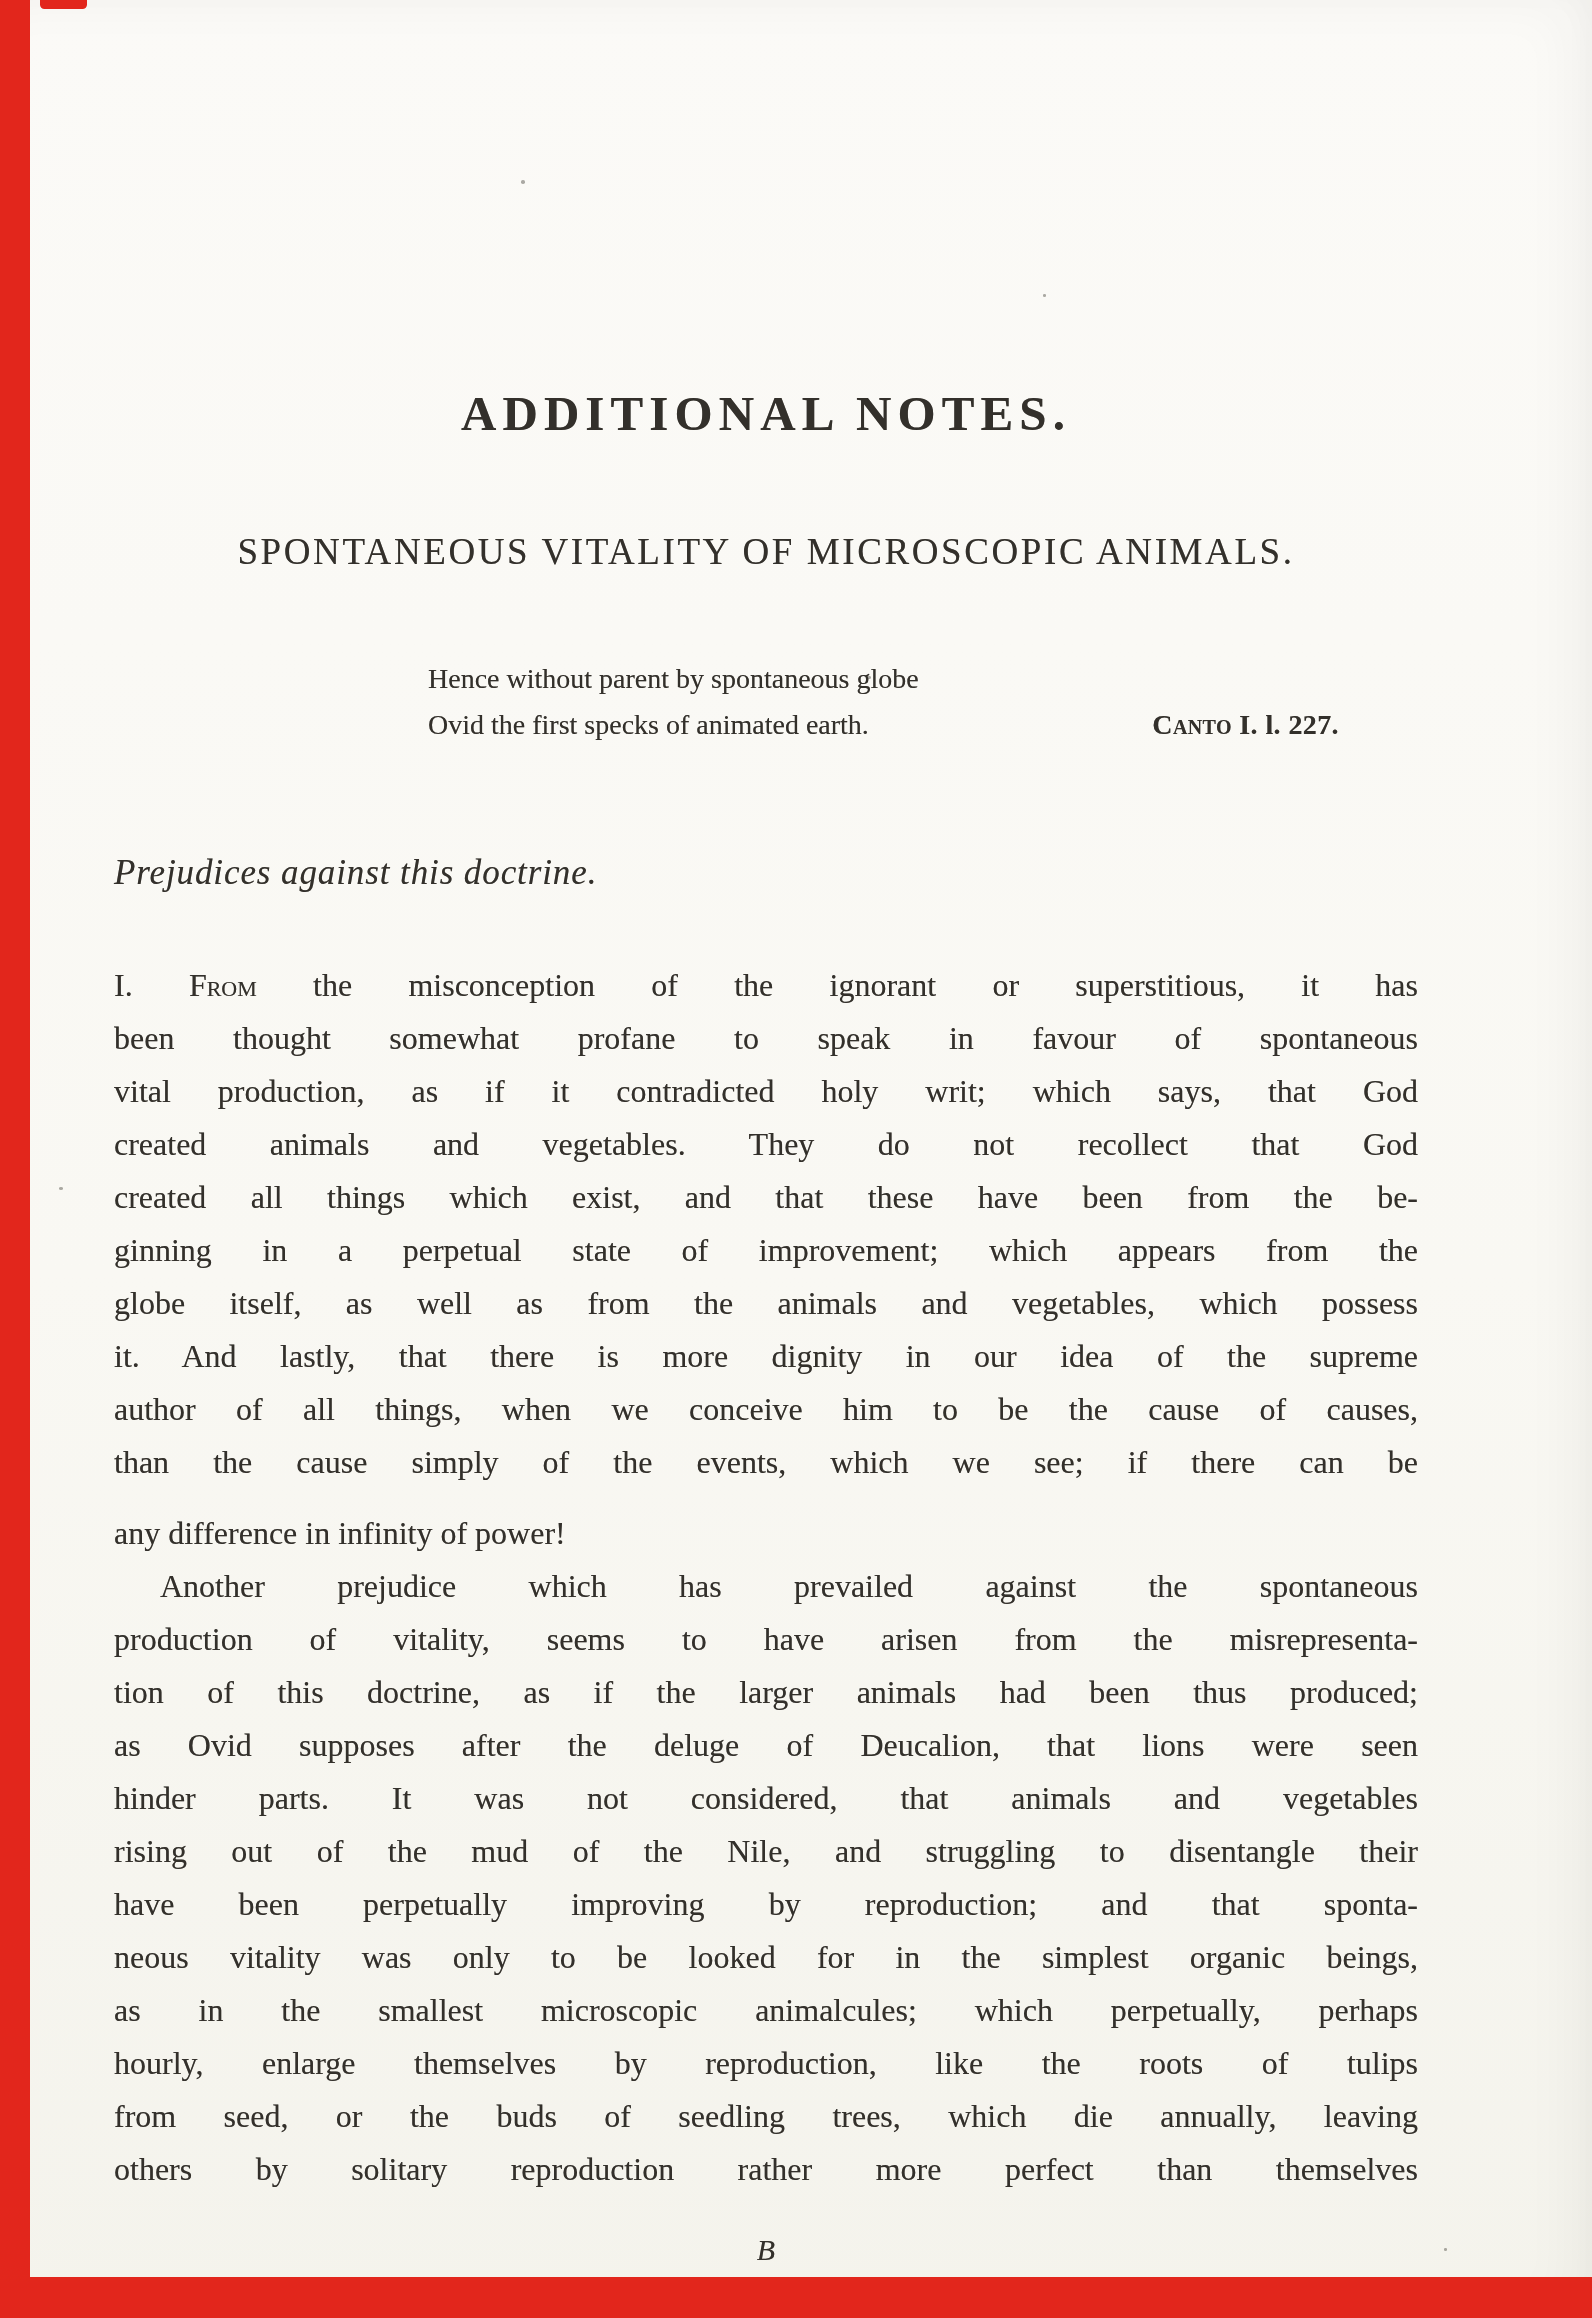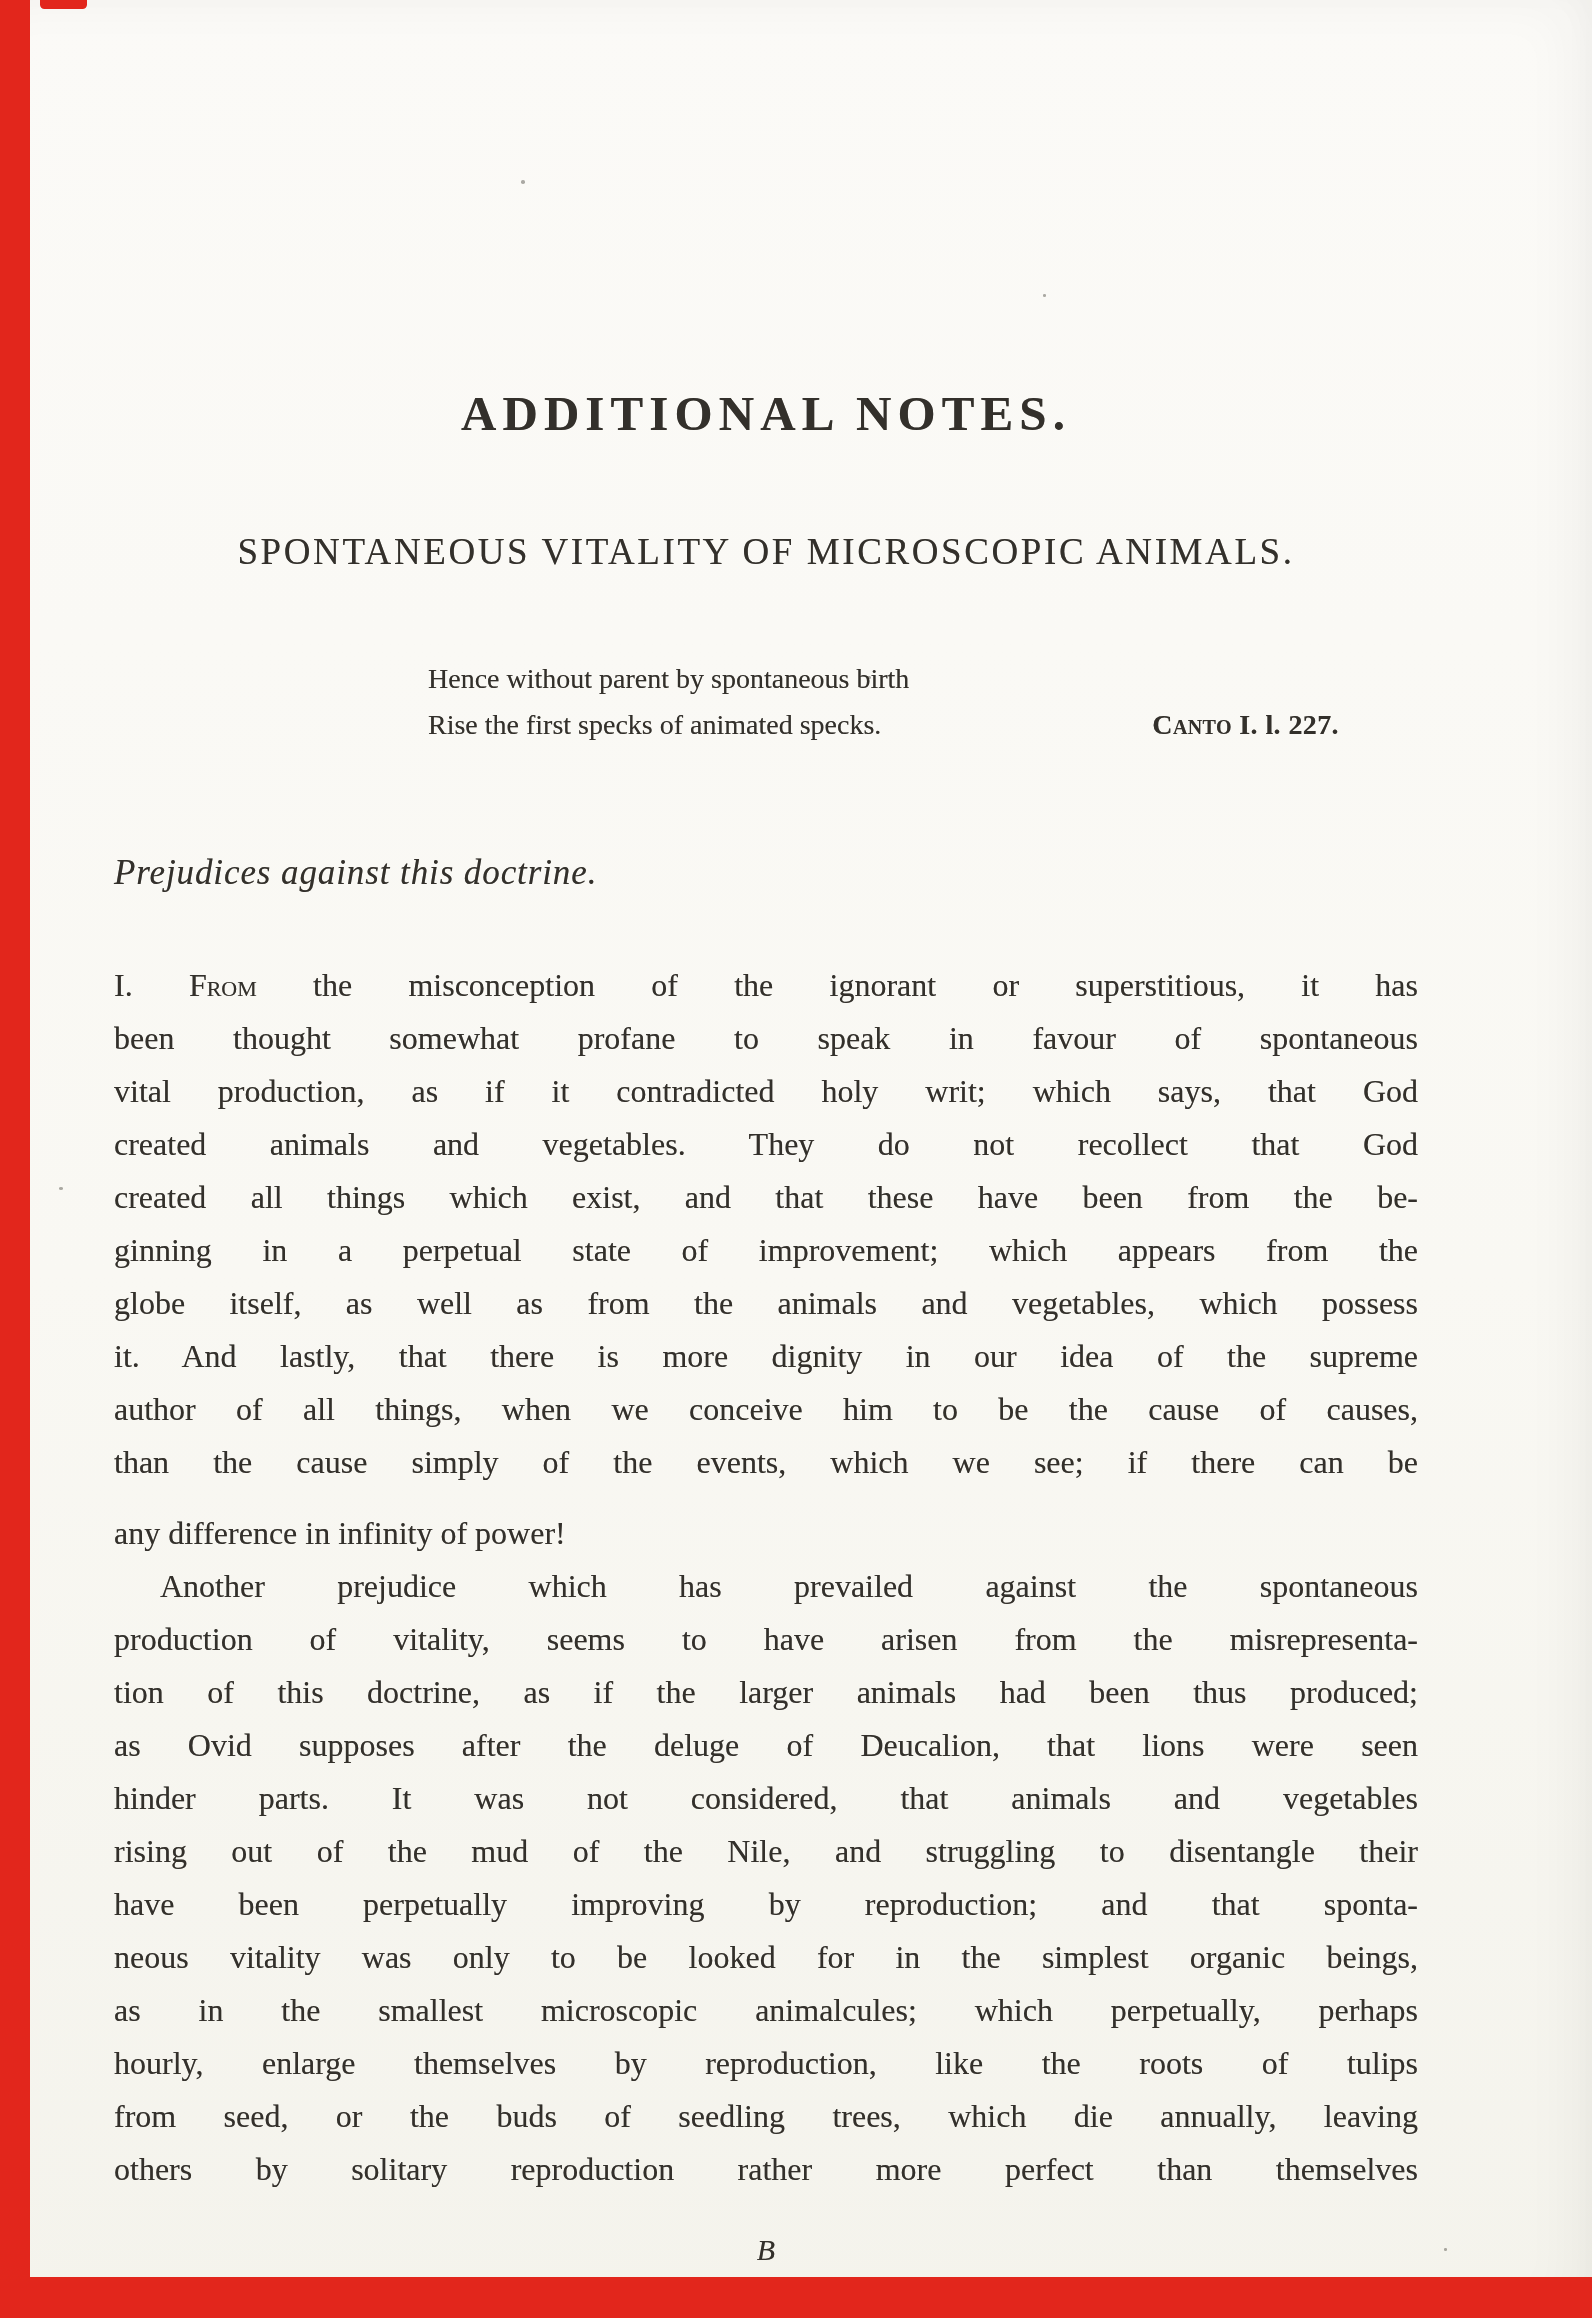--- a/index.html
+++ b/index.html
@@ -103,23 +103,23 @@
   <div class="speck s4"></div>
   <div class="speck s5"></div>
 
   <div class="content">
 
     <h1 class="title">ADDITIONAL NOTES.</h1>
 
     <h2 class="heading">SPONTANEOUS VITALITY OF MICROSCOPIC ANIMALS.</h2>
 
     <div class="epigraph">
-      <div class="ep-line">Hence without parent by spontaneous birth</div>
+      <div class="ep-line">Hence without parent by spontaneous globe</div>
       <div class="ep-line2">
-        <span>Rise the first specks of animated specks.</span>
+        <span>Ovid the first specks of animated earth.</span>
         <span class="attribution"><span class="sc">Canto</span><span> I. l. 227.</span></span>
       </div>
     </div>
 
     <div class="subheading">Prejudices against this doctrine.</div>
 
     <div class="body">
 
       <div class="para">
         <div class="line"><span class="sc">I. From</span><span> the misconception of the ignorant or superstitious, it has</span></div>

